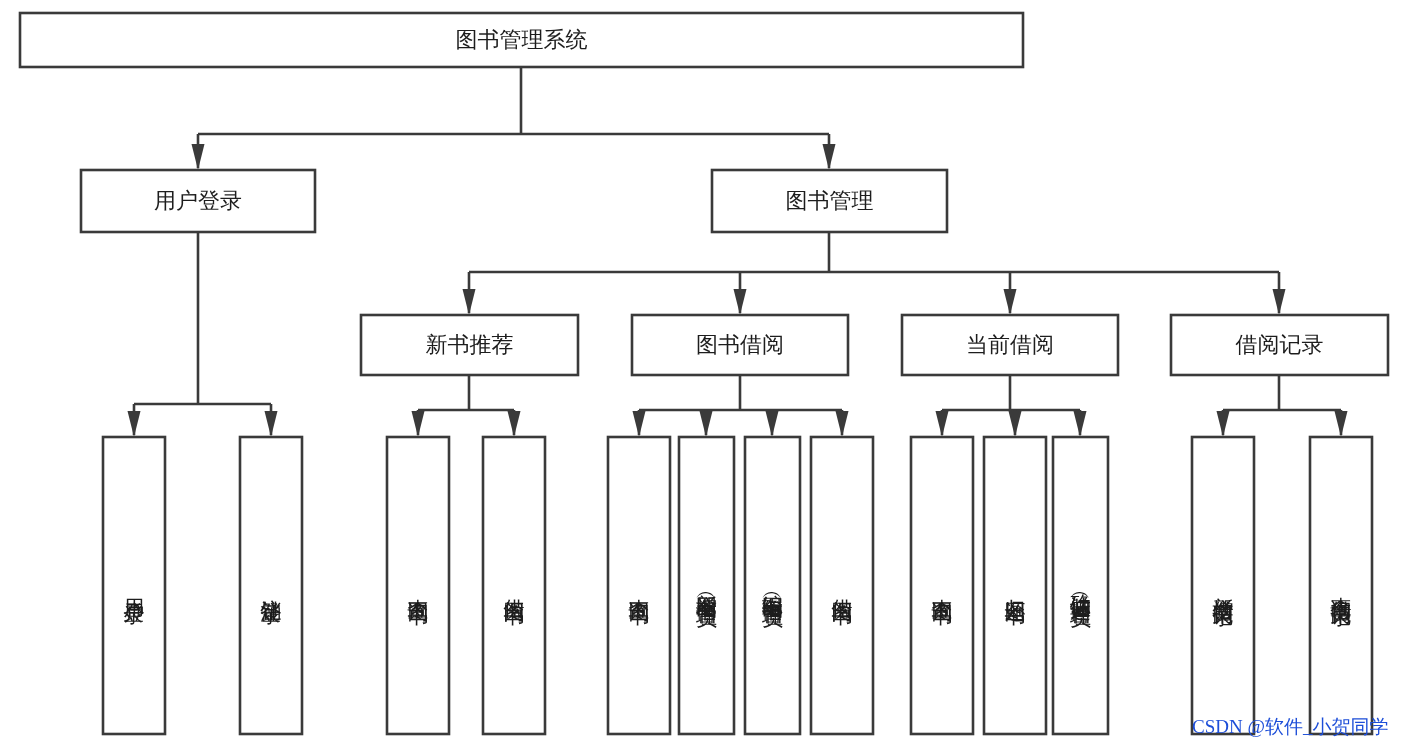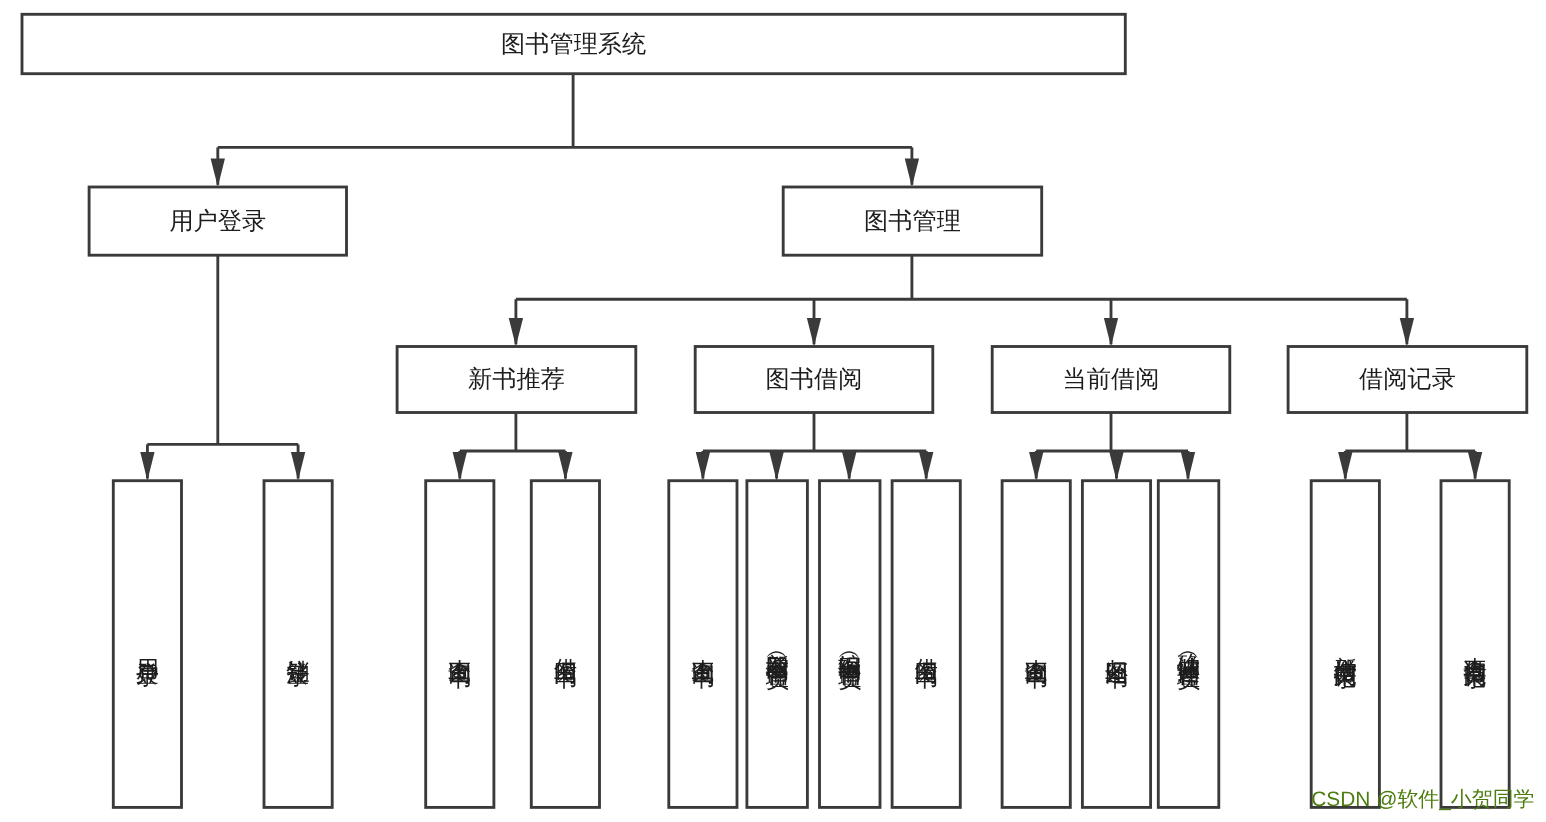--- a/index.html
+++ b/index.html
@@ -58,23 +58,23 @@
     letter-spacing: 2px;
     color: #1d1d1d;
     display: flex;
     align-items: center;
     justify-content: center;
     white-space: nowrap;
     pointer-events: none;
   }
   .watermark {
     position: absolute;
-    font-family: Liberation Sans, sans-serif;
+    font-family: Liberation Serif, serif;
     font-size: 19px;
-    color: #4d7c0f;
+    color: #1d4ed8;
     white-space: nowrap;
   }
 </style>
 </head>
 <body>
 
 <div id="diagram-root">
 
   <svg id="tree-svg" viewBox="0 0 1405 747">
     <g id="edges-layer">

